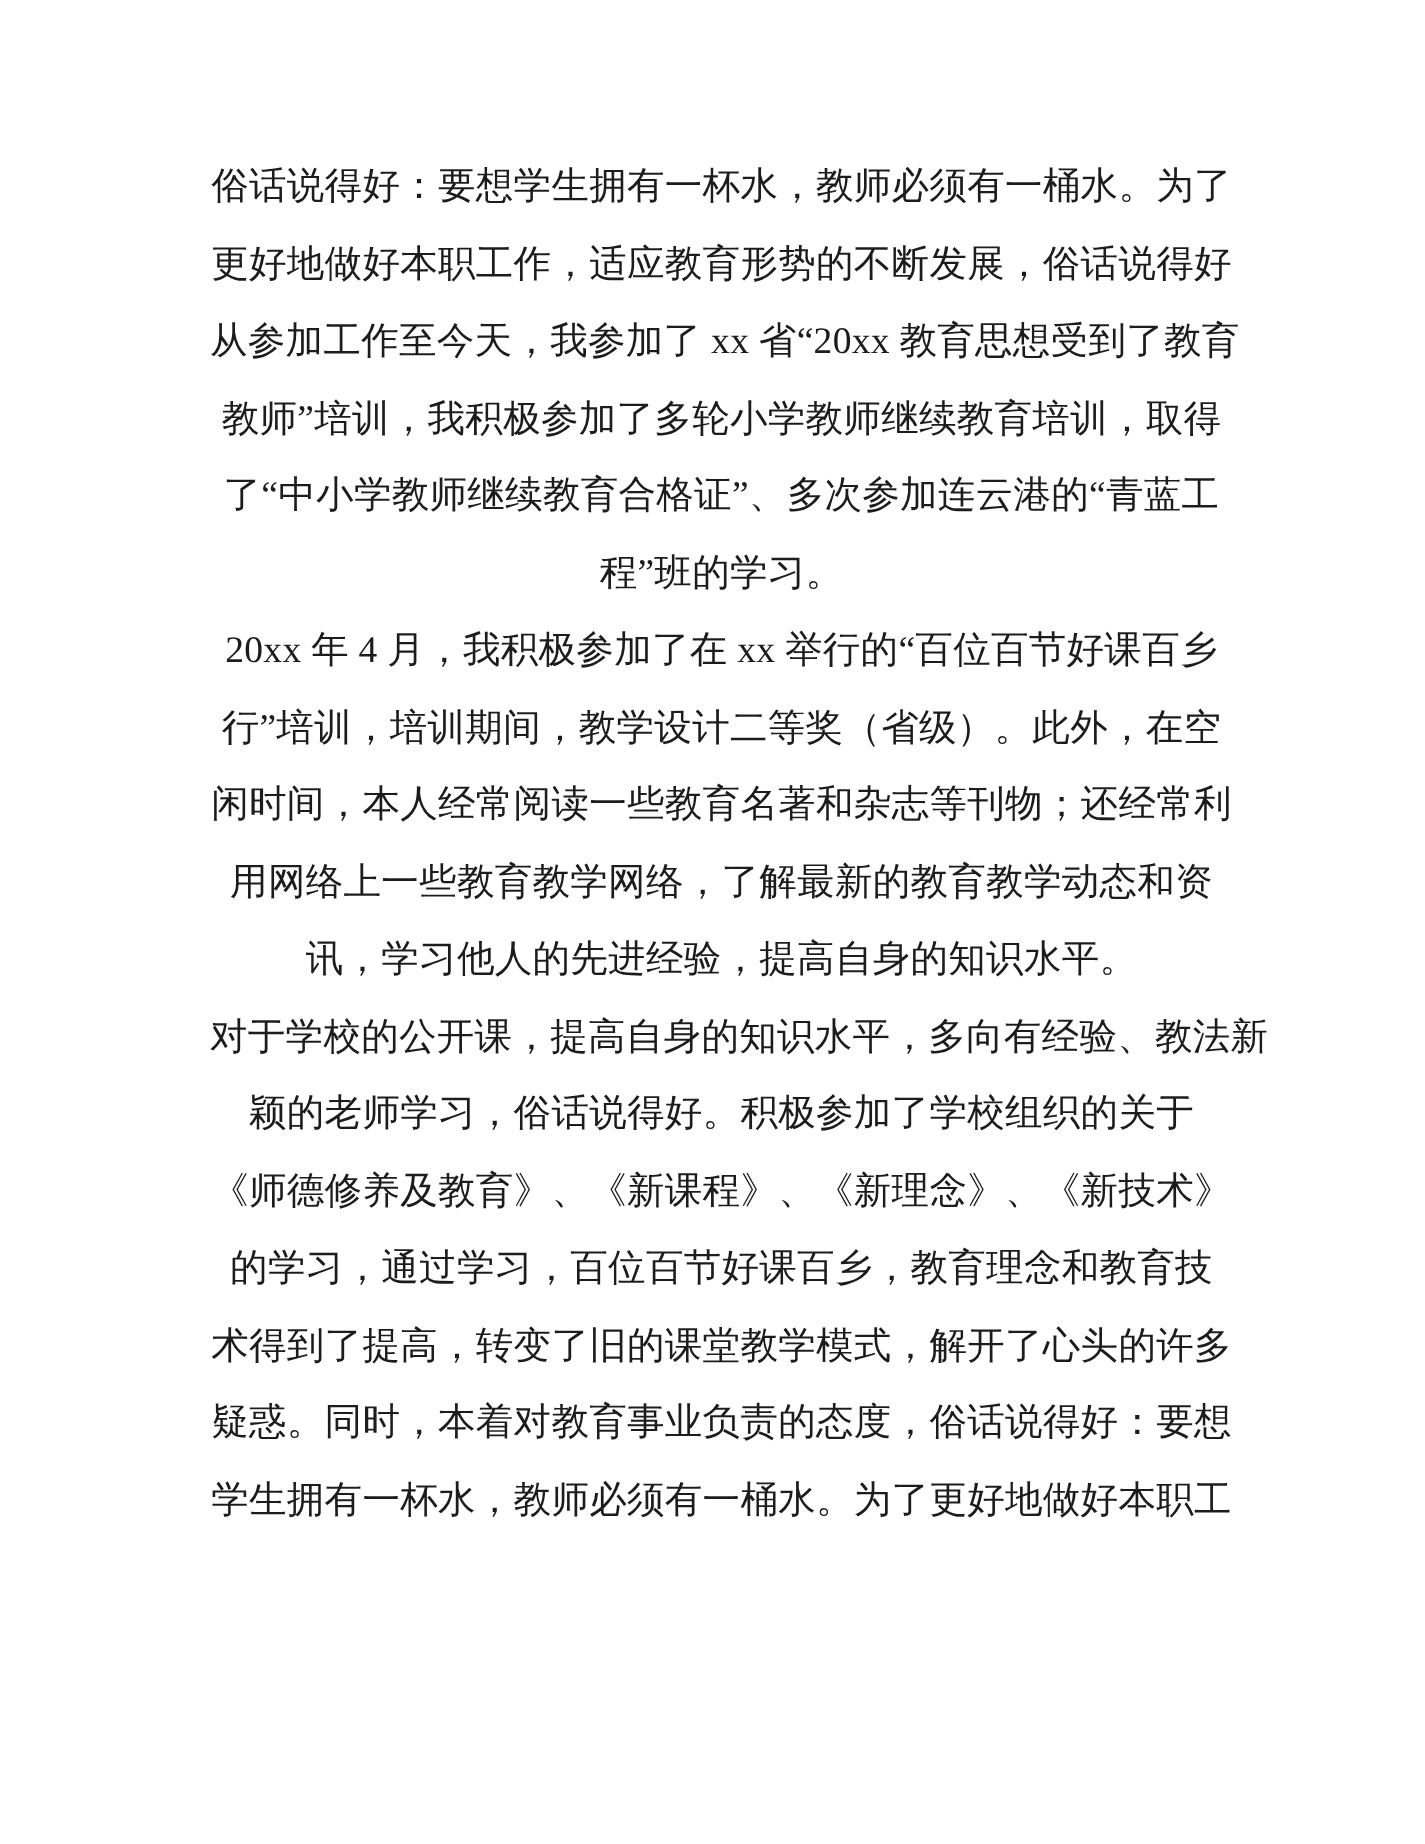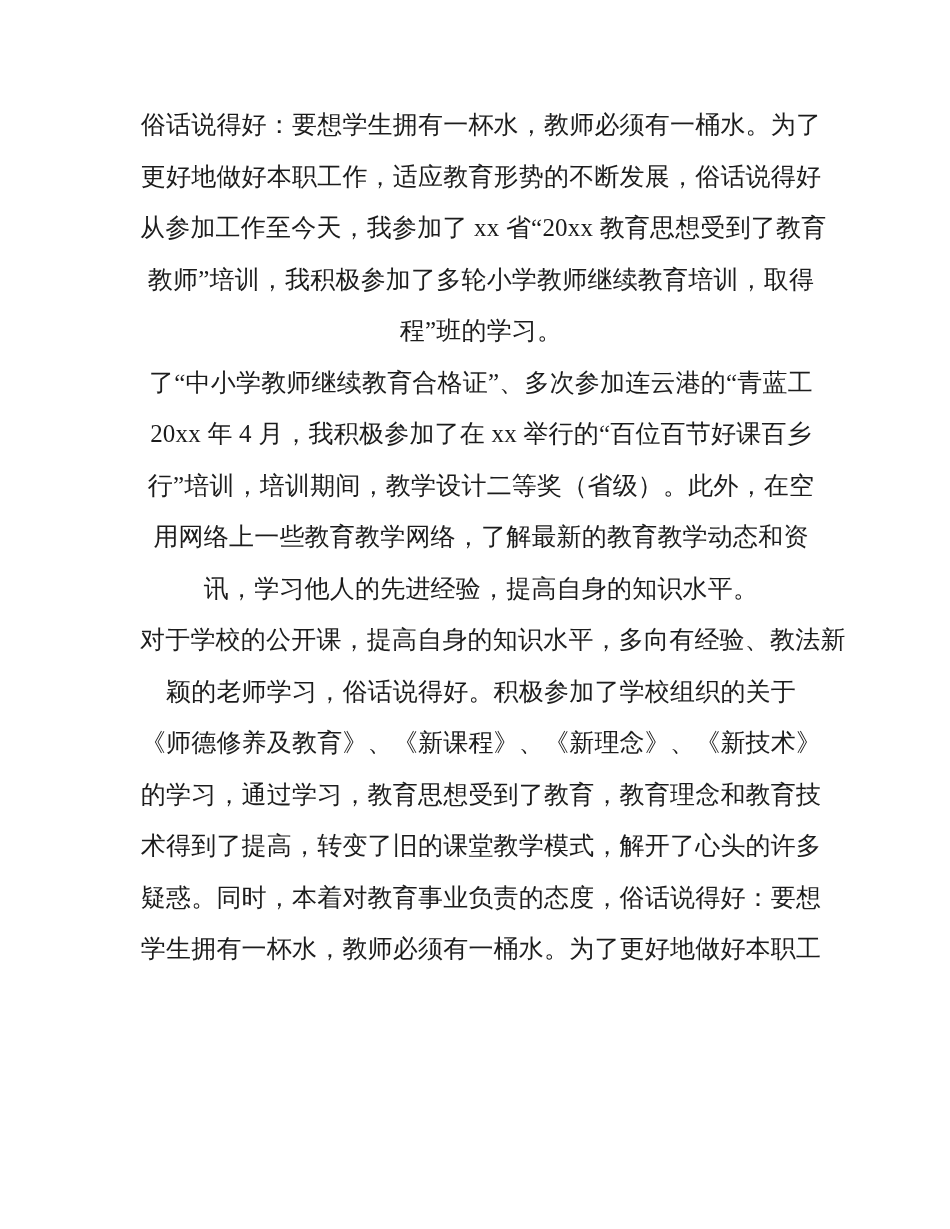--- a/index.html
+++ b/index.html
@@ -43,35 +43,36 @@
   <div class="text-block">
 
     <div class="para">
       <div class="line">俗话说得好：要想学生拥有一杯水，教师必须有一桶水。为了</div>
       <div class="line">更好地做好本职工作，适应教育形势的不断发展，俗话说得好</div>
     </div>
 
     <div class="para">
       <div class="line">从参加工作至今天，我参加了 xx 省“20xx 教育思想受到了教育</div>
       <div class="line">教师”培训，我积极参加了多轮小学教师继续教育培训，取得</div>
+      <div class="line">了“中小学教师继续教育合格证”、多次参加连云港的“青蓝工</div>
       <div class="line">程”班的学习。</div>
-      <div class="line">了“中小学教师继续教育合格证”、多次参加连云港的“青蓝工</div>
     </div>
 
     <div class="para">
       <div class="line">20xx 年 4 月，我积极参加了在 xx 举行的“百位百节好课百乡</div>
       <div class="line">行”培训，培训期间，教学设计二等奖（省级）。此外，在空</div>
+      <div class="line">闲时间，本人经常阅读一些教育名著和杂志等刊物；还经常利</div>
       <div class="line">用网络上一些教育教学网络，了解最新的教育教学动态和资</div>
       <div class="line">讯，学习他人的先进经验，提高自身的知识水平。</div>
     </div>
 
     <div class="para">
       <div class="line">对于学校的公开课，提高自身的知识水平，多向有经验、教法新</div>
       <div class="line">颖的老师学习，俗话说得好。积极参加了学校组织的关于</div>
       <div class="line">《师德修养及教育》、《新课程》、《新理念》、《新技术》</div>
-      <div class="line">的学习，通过学习，教育思想受到了教育，教育理念和教育技</div>
+      <div class="line">的学习，通过学习，百位百节好课百乡，教育理念和教育技</div>
       <div class="line">术得到了提高，转变了旧的课堂教学模式，解开了心头的许多</div>
       <div class="line">疑惑。同时，本着对教育事业负责的态度，俗话说得好：要想</div>
       <div class="line">学生拥有一杯水，教师必须有一桶水。为了更好地做好本职工</div>
     </div>
 
   </div>
 </div>
 
 </body></html>

